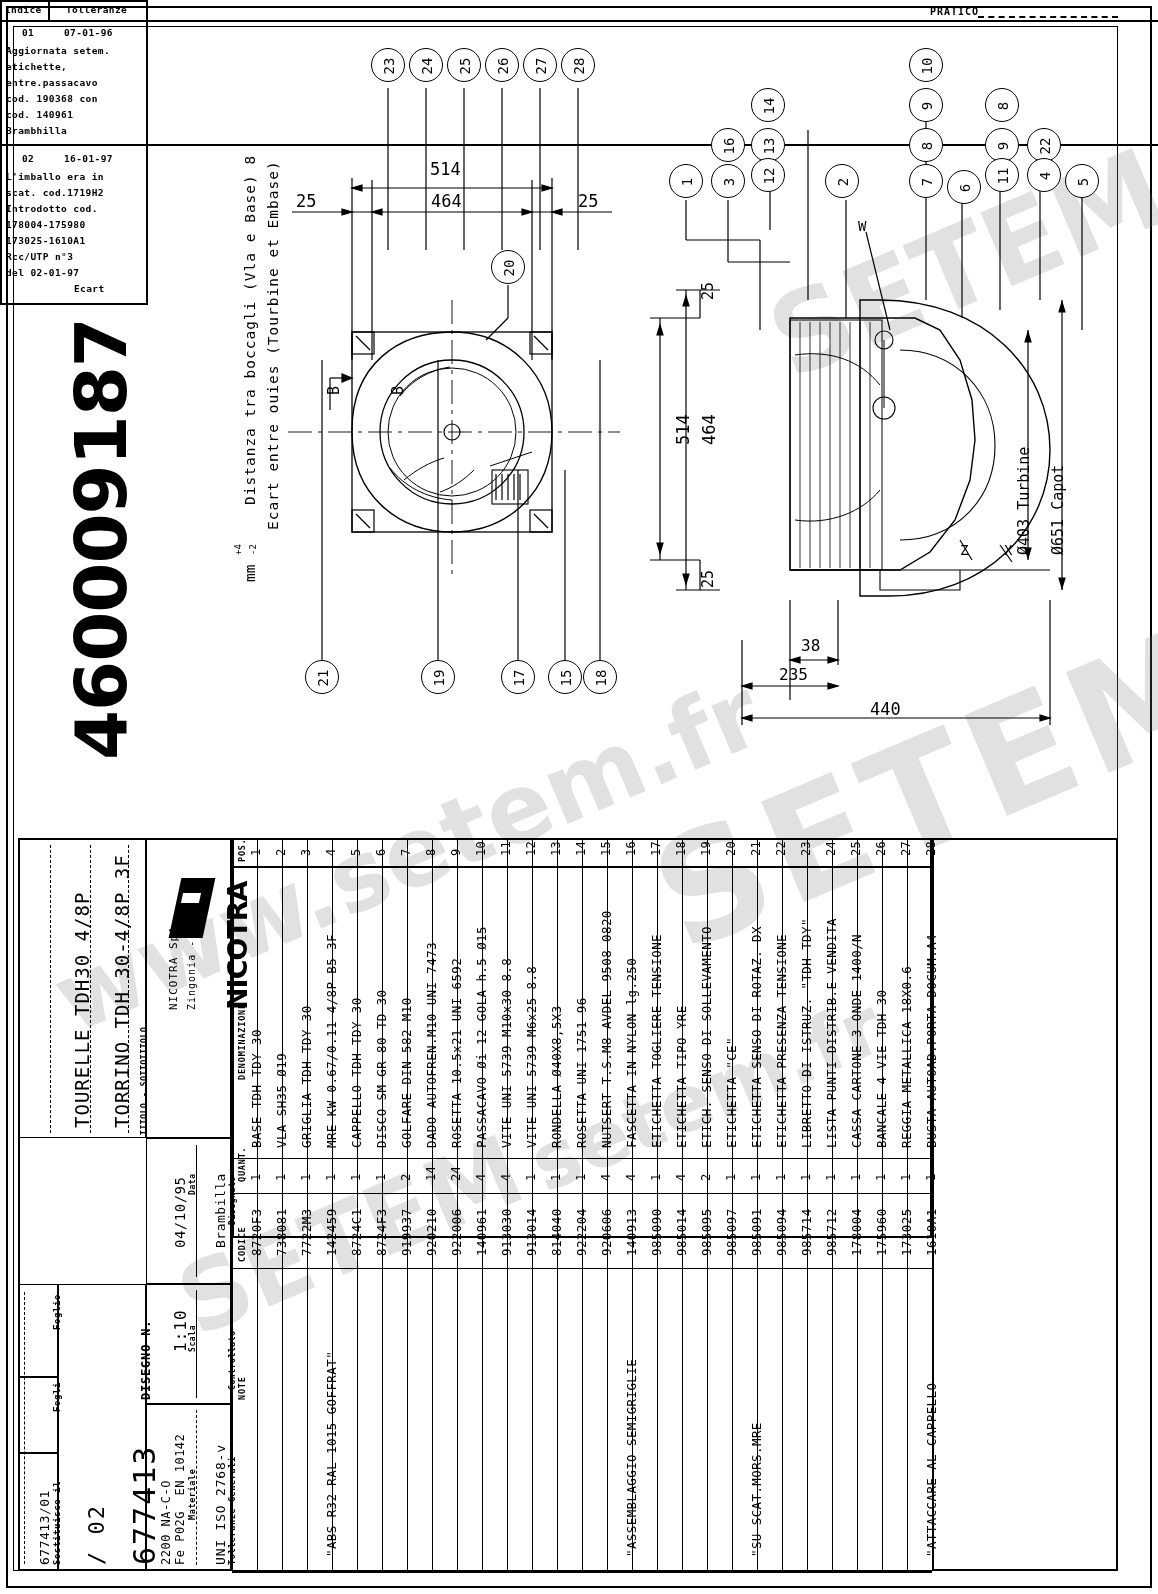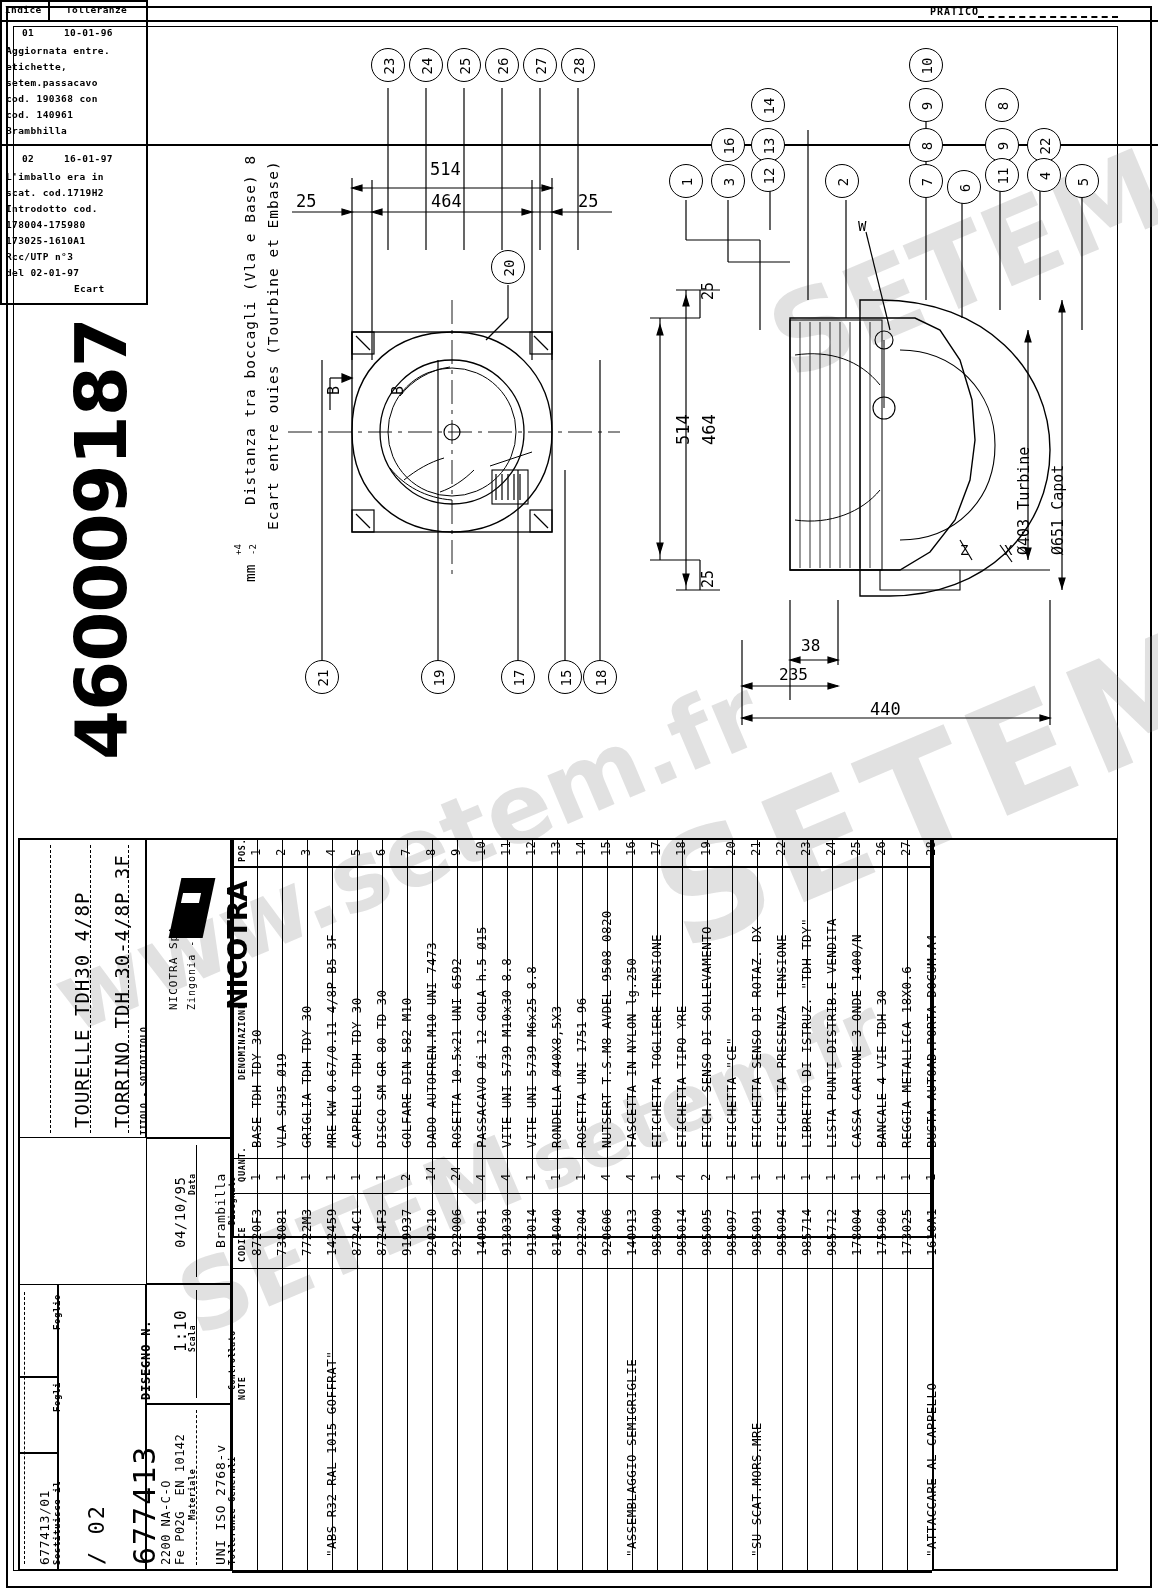--- a/index.html
+++ b/index.html
@@ -91,24 +91,24 @@
 
   <div id="rev-block">
     <div class="rev-hdr"></div>
     <div class="rev-hdr-div"></div>
     <div class="txt rev-txt" style="left:5px; top:5px;">Indice</div>
     <div class="txt rev-txt" style="left:66px; top:5px;">Tolleranze</div>
 
     <div class="rev-sep" style="top:144px;"></div>
 
     <div class="txt rev-txt" style="left:22px; top:28px;">01</div>
-    <div class="txt rev-txt" style="left:64px; top:28px;">10-01-96</div>
-    <div class="txt rev-txt" style="left:6px; top:46px;">Aggiornata entre.</div>
+    <div class="txt rev-txt" style="left:64px; top:28px;">07-01-96</div>
+    <div class="txt rev-txt" style="left:6px; top:46px;">Aggiornata setem.</div>
     <div class="txt rev-txt" style="left:6px; top:62px;">etichette,</div>
-    <div class="txt rev-txt" style="left:6px; top:78px;">setem.passacavo</div>
+    <div class="txt rev-txt" style="left:6px; top:78px;">entre.passacavo</div>
     <div class="txt rev-txt" style="left:6px; top:94px;">cod. 190368 con</div>
     <div class="txt rev-txt" style="left:6px; top:110px;">cod. 140961</div>
     <div class="txt rev-txt" style="left:6px; top:126px;">Brambhilla</div>
 
     <div class="txt rev-txt" style="left:22px; top:154px;">02</div>
     <div class="txt rev-txt" style="left:64px; top:154px;">16-01-97</div>
     <div class="txt rev-txt" style="left:6px; top:172px;">L'imballo era in</div>
     <div class="txt rev-txt" style="left:6px; top:188px;">scat. cod.1719H2</div>
     <div class="txt rev-txt" style="left:6px; top:204px;">Introdotto cod.</div>
     <div class="txt rev-txt" style="left:6px; top:220px;">178004-175980</div>

